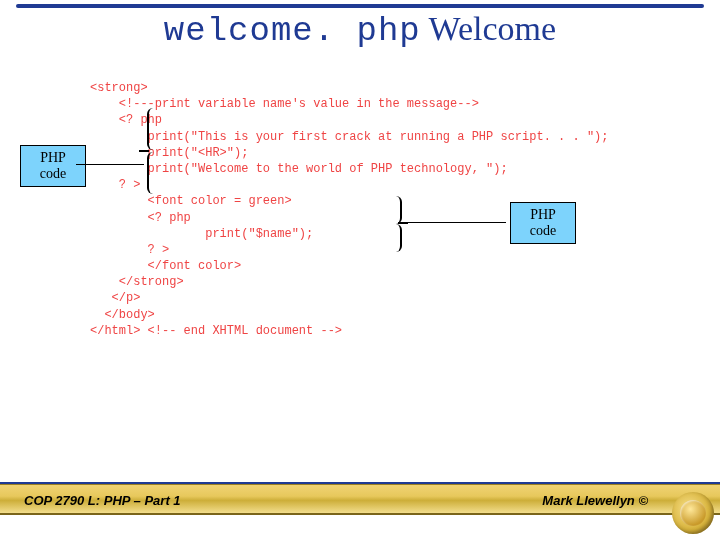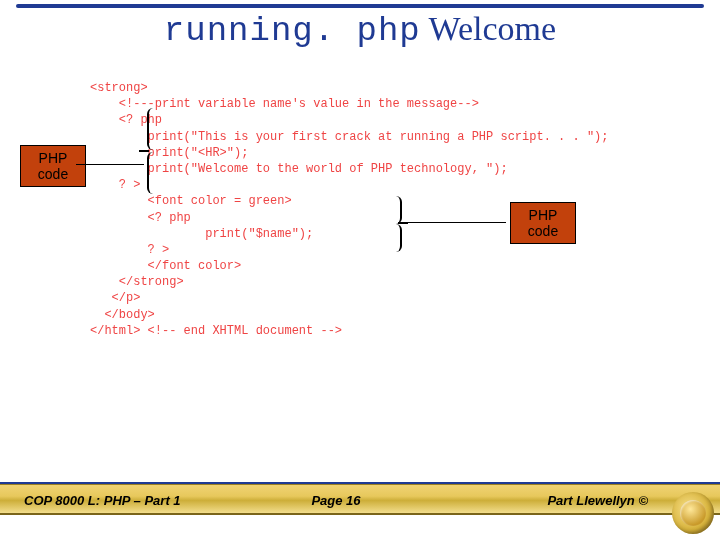--- a/index.html
+++ b/index.html
@@ -45,22 +45,22 @@
     right: 20px;
     font-family: 'Courier New', monospace;
     font-size: 12px;
     color: #ef4444;
     line-height: 1.35;
     white-space: pre;
   }
   .callout {
     position: absolute;
     border: 1px solid #000;
-    background: #c2410c;
-    font-family: Liberation Sans, sans-serif;
+    background: #7dd3fc;
+    font-family: Liberation Serif, serif;
     font-size: 14px;
     text-align: center;
     padding: 4px 10px;
   }
   #call-left { top: 145px; left: 20px; width: 44px; }
   #call-right { top: 202px; left: 510px; width: 44px; }
   .brace {
     position: absolute;
     border-color: #000;
     border-style: solid;
@@ -146,21 +146,21 @@
     box-shadow: inset 1px 1px 2px rgba(255,255,255,0.6);
   }
 </style>
 </head>
 <body>
 
 <div class="slide">
   <div class="topbar"></div>
 
   <div class="title">
-    <span class="mono">running. php</span><span class="ex"> Welcome</span>
+    <span class="mono">welcome. php</span><span class="ex"> Welcome</span>
   </div>
 
   <div class="content"><span>&lt;strong&gt;</span>
 <span>    &lt;!---print variable name's value in the message--&gt;</span>
 <span>    &lt;? php</span>
 <span>        print("This is your first crack at running a PHP script. . . ");</span>
 <span>        print("&lt;HR&gt;");</span>
 <span>        print("Welcome to the world of PHP technology, ");</span>
 <span>    ? &gt;</span>
 <span>        &lt;font color = green&gt;</span>
@@ -184,21 +184,20 @@
   <div id="call-right" class="callout">
     <span>PHP code</span>
   </div>
   <div class="brace braceR-top"></div>
   <div class="brace braceR-mid"></div>
   <div class="brace braceR-bot"></div>
   <div id="conn-right" class="connector"></div>
 
   <div class="footer">
     <div class="textbar">
-      <div class="left">COP 8000 L: PHP – Part 1</div>
-      <div class="center">Page 16</div>
-      <div class="right">Part Llewellyn ©</div>
+      <div class="left">COP 2790 L: PHP – Part 1</div>
+      <div class="right">Mark Llewellyn ©</div>
     </div>
     <div class="navybar"></div>
     <div class="goldbar"></div>
     <div class="logo"></div>
   </div>
 </div>
 
 </body></html>

